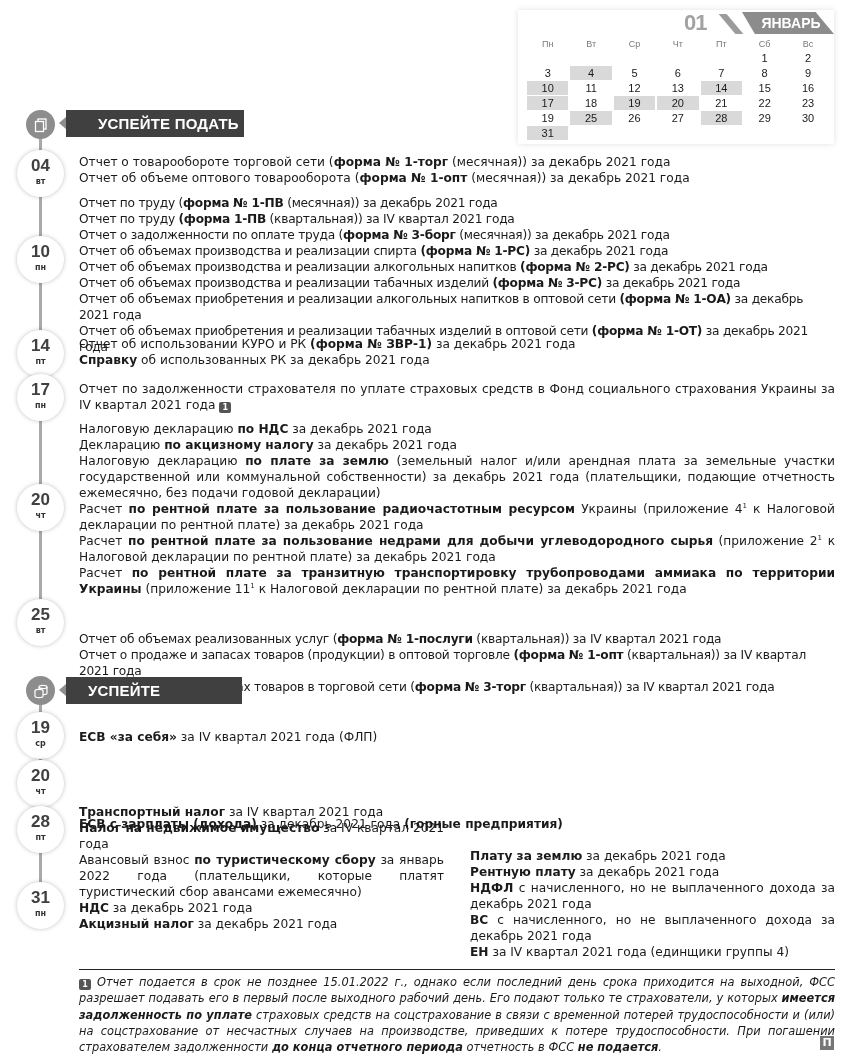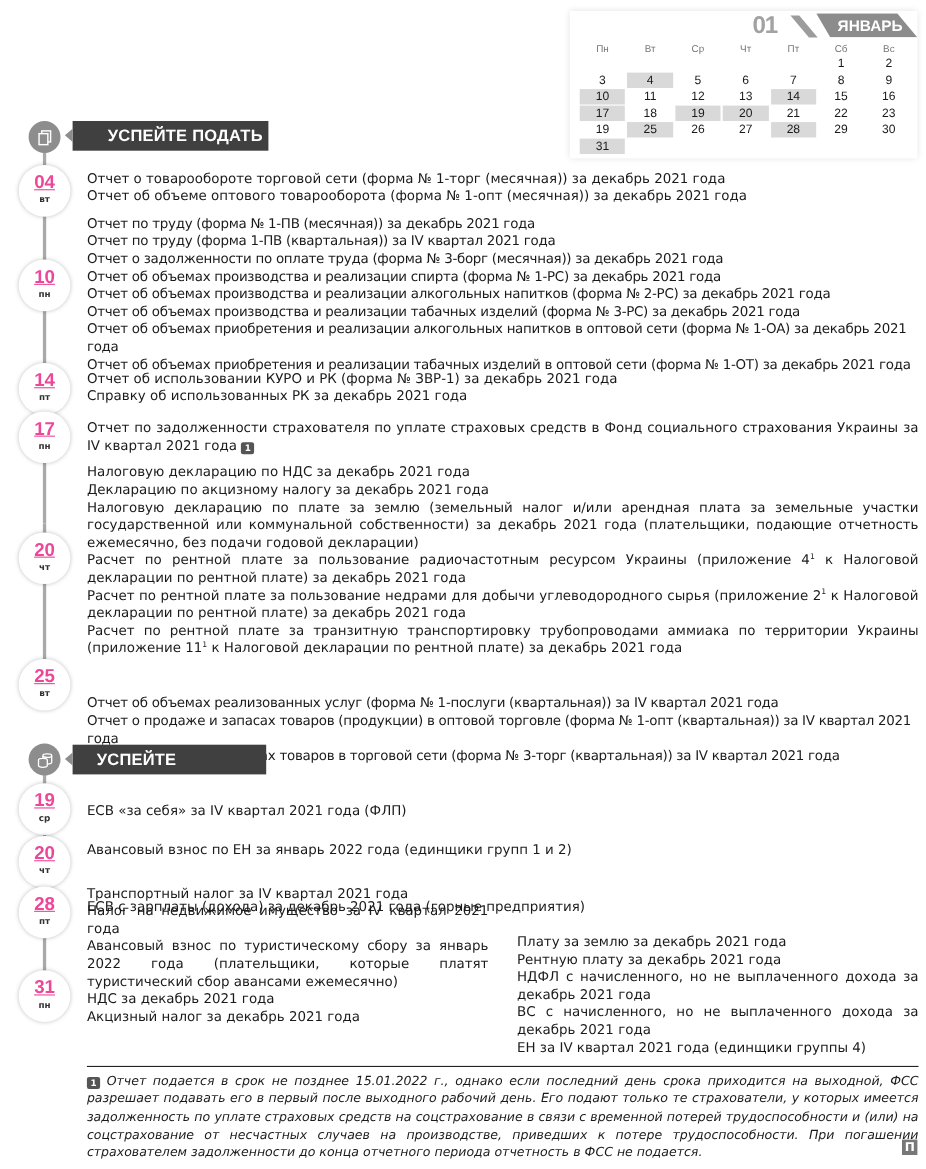--- a/index.html
+++ b/index.html
@@ -23,28 +23,28 @@
   
   .vline { position: absolute; left: 39px; width: 3px; background: #a9a9a9; }
   .sec-icon { position: absolute; left: 26px; width: 29px; height: 29px; border-radius: 50%; background: #8d8d8d;
               display: flex; align-items: center; justify-content: center; color: #fff; font-size: 14px; }
   .sec-banner { position: absolute; left: 66px; height: 27px; background: #404040; color: #fff;
                 font: bold 15px "Liberation Sans", sans-serif; line-height: 27px; letter-spacing: 0.2px; }
   .sec-banner::before { content: ""; position: absolute; left: -7px; top: 7px; border-right: 7px solid #8d8d8d;
                         border-top: 6px solid transparent; border-bottom: 6px solid transparent; }
   .date-circle { position: absolute; left: 17px; width: 47px; height: 47px; border-radius: 50%; background: #fff;
                  box-shadow: 0 0 4px rgba(0,0,0,0.25); text-align: center; }
-  .date-circle .num { display: block; font: bold 17px "Liberation Sans", sans-serif; line-height: 18px; margin-top: 7px; color: #ec4899; text-decoration: underline; }
+  .date-circle .num { display: block; font: bold 17px "Liberation Sans", sans-serif; line-height: 18px; margin-top: 7px; color: #404040; }
   .date-circle .dw { display: block; font: bold 8px "DejaVu Sans", sans-serif; color: #333; margin-top: 2px; }
 
   .block { position: absolute; left: 79px; width: 756px; font-size: 12.2px; line-height: 16px; }
   .block p { margin: 0; }
   .block.tight p { letter-spacing: -0.25px; }
   .just { text-align: justify; }
-  b { font-weight: normal; }
+  b { font-weight: bold; }
   sup { font-size: 7px; vertical-align: super; line-height: 0; }
   .fn-badge { display: inline-block; width: 12px; height: 11px; background: #555; color: #fff; border-radius: 2px;
               font: bold 8px "DejaVu Sans", sans-serif; text-align: center; line-height: 11px; vertical-align: -1px; }
   .col { position: absolute; width: 365px; font-size: 12.2px; line-height: 16px; }
 
   .footnote { position: absolute; left: 79px; top: 969px; width: 756px; border-top: 1.5px solid #222; padding-top: 4px;
               font-style: italic; font-size: 11.4px; line-height: 16.3px; color: #1a1a1a; }
   .footnote b { font-style: italic; }
   .page-logo { position: absolute; right: 8px; top: 1036px; width: 14px; height: 14px; background: #777; color: #fff;
                font: bold 11px "DejaVu Sans", sans-serif; text-align: center; line-height: 14px; }
@@ -203,21 +203,20 @@
   </div>
   <div class="block" style="top:729px;">
       <p><b>ЕСВ «за себя»</b><span> за IV квартал 2021 года (ФЛП)</span></p>
     </div>
 
   <div class="date-circle" style="top:760px;">
     <span class="num">20</span>
     <span class="dw">чт</span>
   </div>
   <div class="block" style="top:764px;">
-      <p><span>Авансовый взнос </span><b>по ЕН</b><span> за январь 2022 года (единщики групп 1 и 2)</span></p>
     </div>
 
   <div class="date-circle" style="top:806px;">
     <span class="num">28</span>
     <span class="dw">пт</span>
   </div>
   <div class="block" style="top:816px;">
       <p><b>ЕСВ с зарплаты (дохода)</b><span> за декабрь 2021 года </span><b>(горные предприятия)</b></p>
     </div>
 

